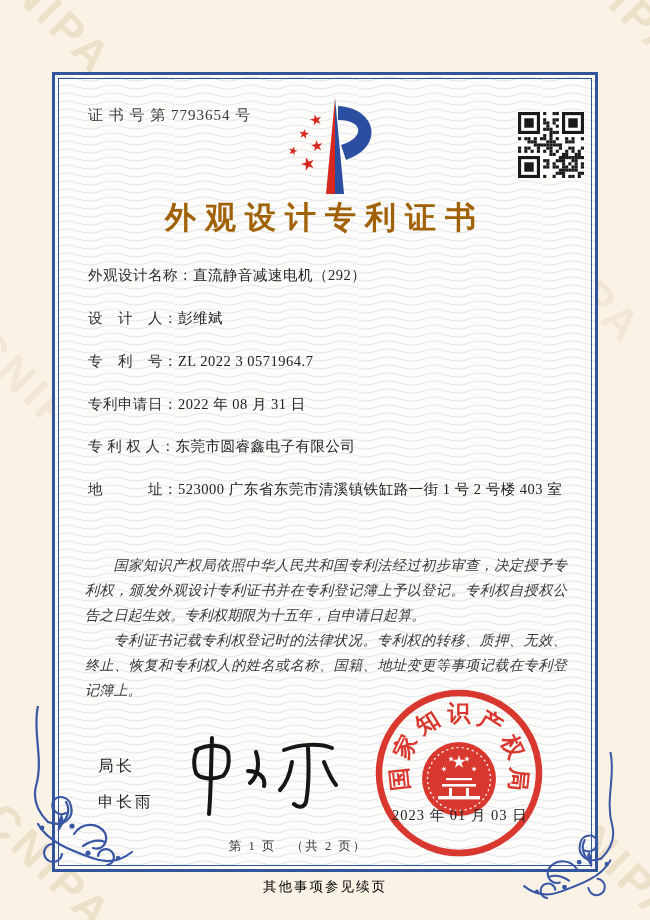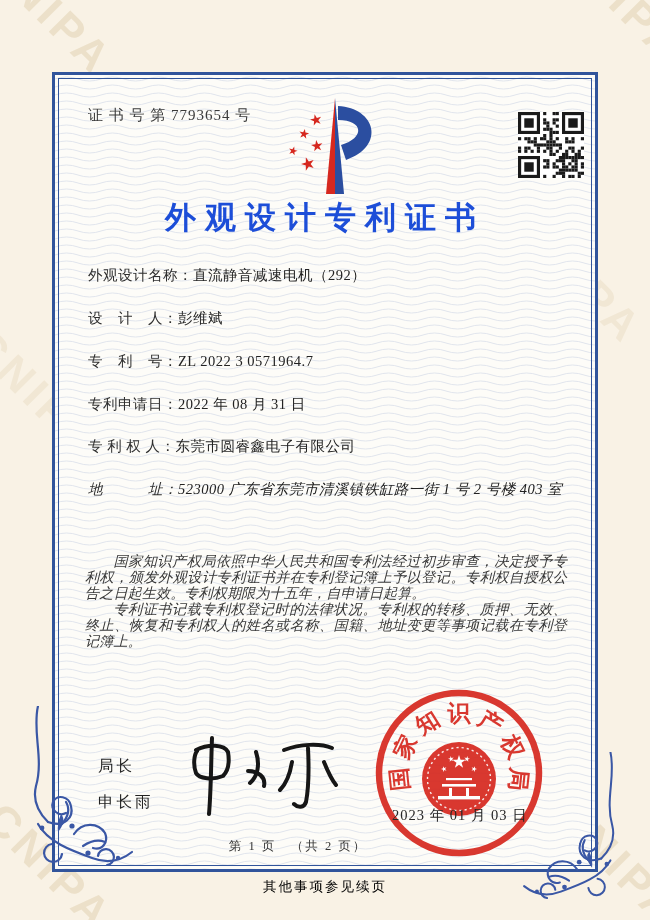--- a/index.html
+++ b/index.html
@@ -26,32 +26,32 @@
   }
   .waves{ position:absolute; left:0; top:0; width:100%; height:100%; opacity:.55; }
   .cert-no{
     position:absolute; left:88px; top:106px; font-size:15px;
     letter-spacing:1px; color:#3a3a3a;
   }
   .logo{ position:absolute; left:272px; top:94px; width:126px; height:106px; }
   .qr{ position:absolute; left:518px; top:112px; width:66px; height:66px; }
   .title{
     position:absolute; left:0; top:197px; width:650px; text-align:center;
-    font-size:31px; font-weight:700; letter-spacing:9px; color:#1d4ed8;
+    font-size:31px; font-weight:700; letter-spacing:9px; color:#a16207;
   }
   .frow{
     position:absolute; left:88px; font-size:14.5px; color:#2e2e2e;
     letter-spacing:.5px; white-space:nowrap;
   }
   .frow .flabel{ color:#2e2e2e; }
   .frow .fvalue{ color:#222; }
   .frow .second{ margin-left:34px; }
   .body-text{
     position:absolute; left:85px; top:553px; width:482px;
-    font-size:14.2px; line-height:16px; color:#383838;
+    font-size:14.2px; line-height:25px; color:#383838;
     font-style:italic; text-align:justify;
   }
   .body-text p{ margin:0; text-indent:2em; }
   .signer{
     position:absolute; left:90px; font-family:"Liberation Sans", sans-serif;
     font-size:15.5px; letter-spacing:3px; color:#222;margin-left:8px;
   }
   .sig-svg{ position:absolute; left:172px; top:726px; width:186px; height:100px; }
   .seal-svg{ position:absolute; left:370px; top:684px; width:178px; height:178px; }
   .seal-date{
@@ -259,21 +259,21 @@
   </div>
   <div class="frow" style="top:352px;">
     <span class="flabel">专　利　号：</span><span class="fvalue">ZL 2022 3 0571964.7</span>
   </div>
   <div class="frow" style="top:395px;">
     <span class="flabel">专利申请日：</span><span class="fvalue">2022 年 08 月 31 日</span>
   </div>
   <div class="frow" style="top:437px;">
     <span class="flabel">专 利 权 人：</span><span class="fvalue">东莞市圆睿鑫电子有限公司</span>
   </div>
-  <div class="frow" style="top:480px;font-style:italic;">
+  <div class="frow" style="top:480px;">
     <span class="flabel">地　　　址：</span><span class="fvalue">523000 广东省东莞市清溪镇铁缸路一街 1 号 2 号楼 403 室</span>
   </div>
 
   <div class="body-text">
     <p>国家知识产权局依照中华人民共和国专利法经过初步审查，决定授予专利权，颁发外观设计专利证书并在专利登记簿上予以登记。专利权自授权公告之日起生效。专利权期限为十五年，自申请日起算。</p>
     <p>专利证书记载专利权登记时的法律状况。专利权的转移、质押、无效、终止、恢复和专利权人的姓名或名称、国籍、地址变更等事项记载在专利登记簿上。</p>
   </div>
 
   <div class="signer" style="top:756px;">局长</div>
   <div class="signer" style="top:792px;">申长雨</div>

